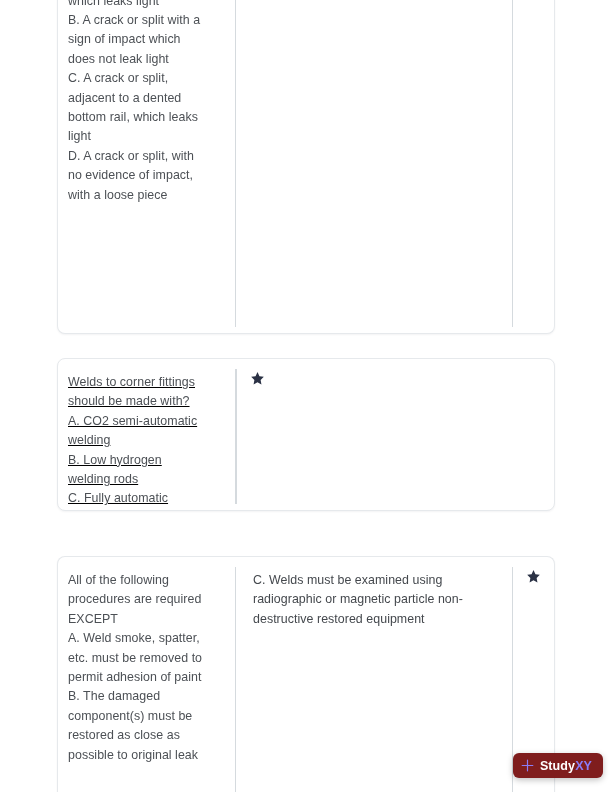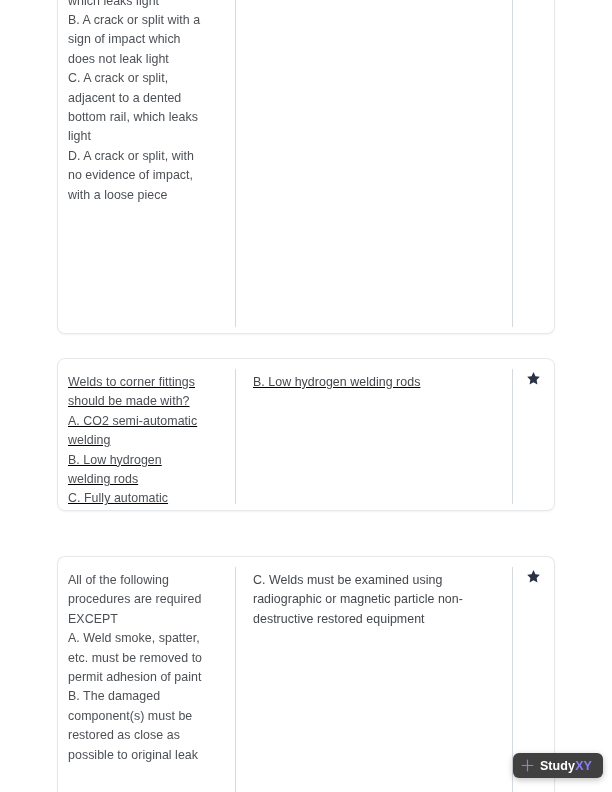--- a/index.html
+++ b/index.html
@@ -119,21 +119,21 @@
   
   .watermark {
     position: absolute;
     right: 9px;
     bottom: 14px;
     height: 25px;
     padding: 0 11px 0 7px;
     display: flex;
     align-items: center;
     gap: 5px;
-    background: #404040;
+    background: #7f1d1d;
     border-radius: 6px;
     box-shadow: 0 2px 6px rgba(0,0,0,0.25);
   }
   .wm-plus {
     display: block;
     width: 15px;
     height: 15px;
     color: #8b7cf6;
   }
   .wm-plus svg { display:block; width:15px; height:15px; }
@@ -186,23 +186,20 @@
 should be made with?
 A. CO2 semi-automatic
 welding
 B. Low hydrogen
 welding rods
 C. Fully automatic
 welding
 D. Arc welding</p>
       </div>
       <div class="divider"></div>
-      <div class="col-answer">
-        <p class="atext">B. Low hydrogen welding rods</p>
-      </div>
       <div class="divider"></div>
       <div class="col-star">
         <span class="star-icon">
           <svg viewBox="0 0 24 24" aria-hidden="true">
               <path d="M12 1.6l3.1 6.6 7 1-5.1 5.1 1.3 7.2-6.3-3.4-6.3 3.4 1.3-7.2L1.9 9.2l7-1z"></path>
             </svg>
         </span>
       </div>
     </div>
   </div>

